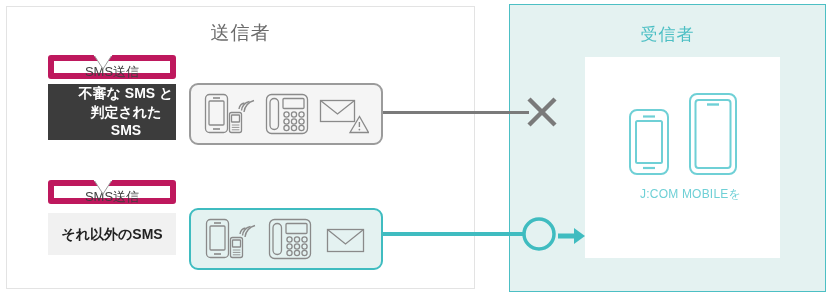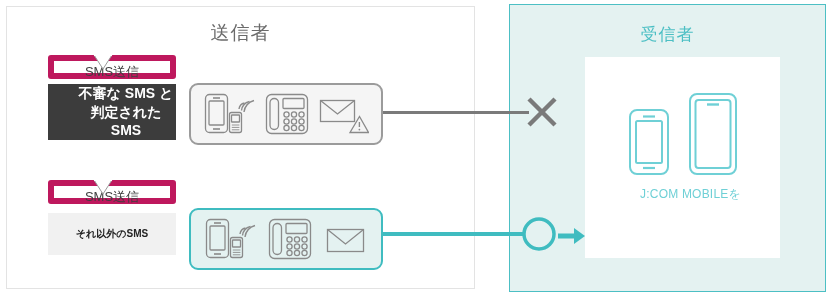--- a/index.html
+++ b/index.html
@@ -109,21 +109,21 @@
     line-height: 1.35;
     padding-left: 28px;
   }
   .msgbox-light {
     left: 48px;
     top: 213px;
     width: 128px;
     height: 42px;
     background: #f1f1f1;
     color: #222222;
-    font-size: 10px;
+    font-size: 14px;
     font-weight: bold;
     line-height: 1.35;
   }
 
   
   .devbox {
     position: absolute;
     box-sizing: border-box;
     display: flex;
     align-items: center;

